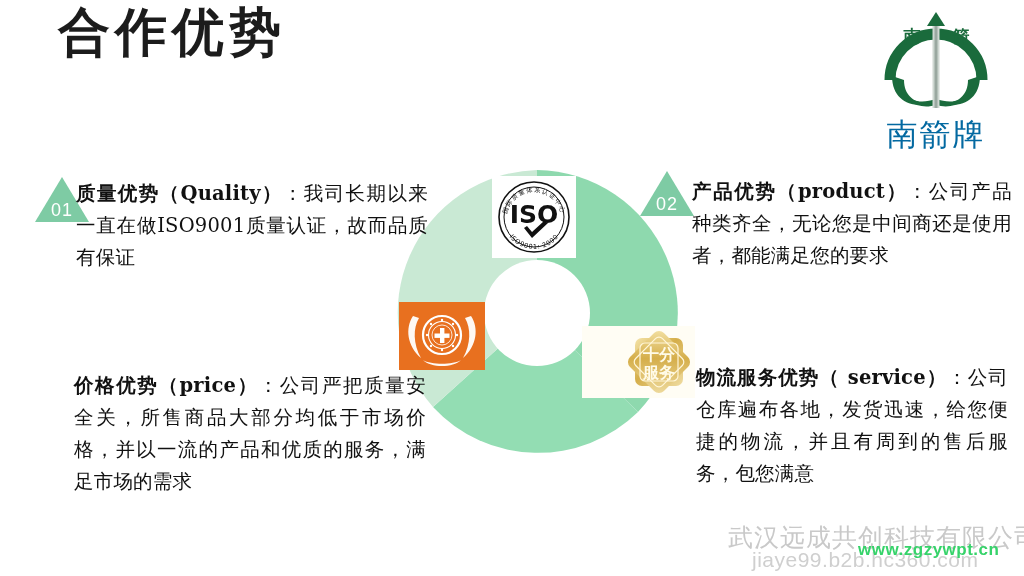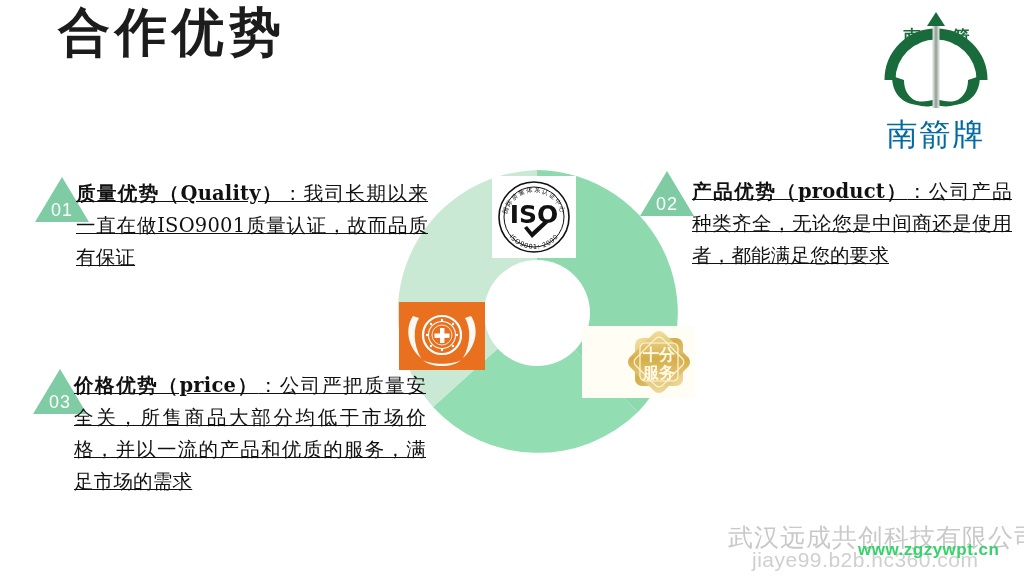--- a/index.html
+++ b/index.html
@@ -130,21 +130,20 @@
     position: absolute;
     color: #111111;
   }
   .block p {
     margin: 0;
     font-family: "DejaVu Serif", "Liberation Serif", serif;
     font-size: 19.5px;
     line-height: 32px;
     letter-spacing: 0.2px;
     text-align: justify;
-    text-decoration: underline;
   }
   .block .lead {
     font-weight: 700;
   }
   .blk-01 { left: 76px;  top: 178px; width: 352px; }
   .blk-02 { left: 692px; top: 176px; width: 320px; }
   .blk-03 { left: 74px;  top: 370px; width: 352px; }
   .blk-04 { left: 696px; top: 362px; width: 312px; }
 
   
@@ -288,38 +287,35 @@
     <span class="num">01</span>
   </div>
 
   <div class="tri tri-02">
     <svg viewBox="0 0 56 47">
       <polygon points="28,1 55,46 1,46" fill="#7ecba4"></polygon>
     </svg>
     <span class="num">02</span>
   </div>
 
-  <div class="tri tri-03">
-    <svg viewBox="0 0 56 47">
-      <polygon points="28,1 55,46 1,46" fill="#7ecba4"></polygon>
-    </svg>
-    <span class="num">03</span>
-  </div>
 
 
   <div class="block blk-01">
     <p><span class="lead">质量优势（Quality）</span><span>：我司长期以来一直在做ISO9001质量认证，故而品质有保证</span></p>
   </div>
 
   <div class="block blk-03">
     <p><span class="lead">价格优势（price）</span><span>：公司严把质量安全关，所售商品大部分均低于市场价格，并以一流的产品和优质的服务，满足市场的需求</span></p>
   </div>
 
   <div class="block blk-02">
     <p><span class="lead">产品优势（product）</span><span>：公司产品种类齐全，无论您是中间商还是使用者，都能满足您的要求</span></p>
   </div>
 
+  <div class="block blk-04">
+    <p><span class="lead">物流服务优势（ service）</span><span>：公司仓库遍布各地，发货迅速，给您便捷的物流，并且有周到的售后服务，包您满意</span></p>
+  </div>
 
   <div class="wm wm-company">武汉远成共创科技有限公司</div>
   <div class="wm wm-b2b">jiaye99.b2b.hc360.com</div>
   <div class="wm wm-site">www.zgzywpt.cn</div>
 
 </div>
 
 </body></html>

